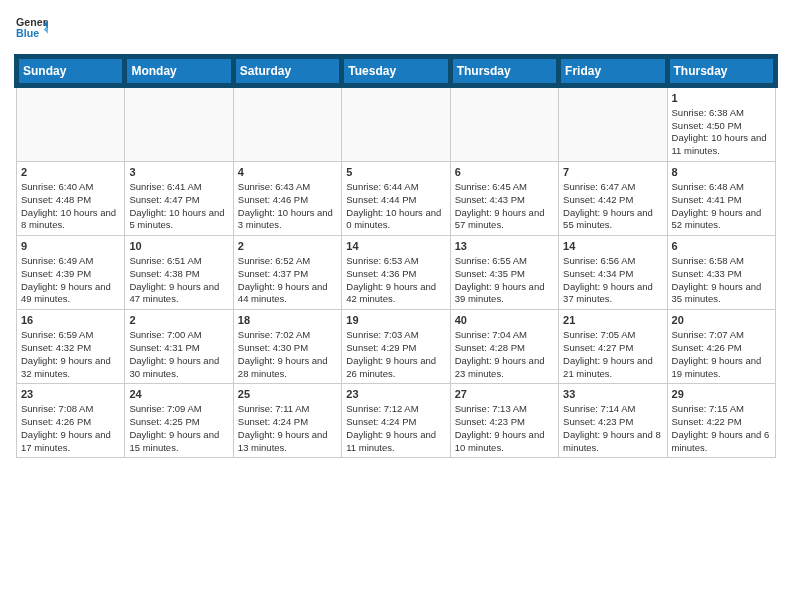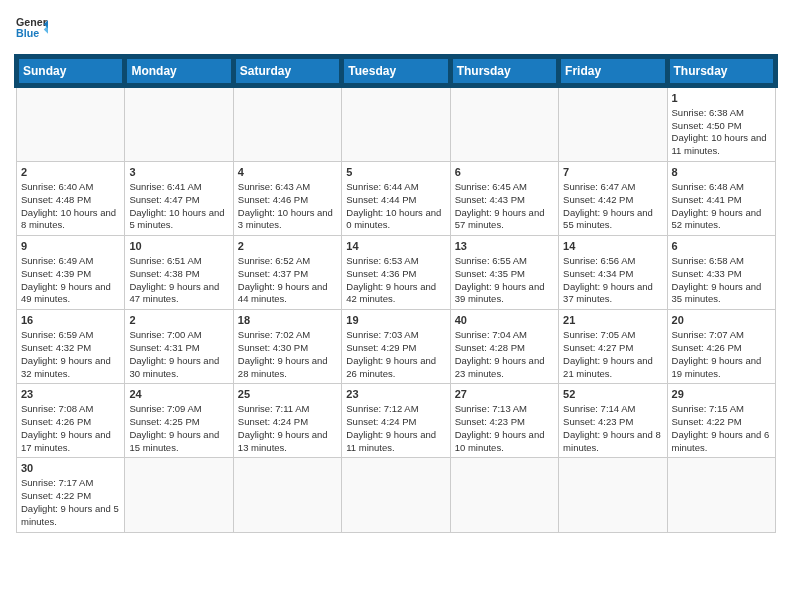--- a/index.html
+++ b/index.html
@@ -158,27 +158,18 @@
           <td><span class="day-num">40</span><span>Sunrise: 7:04 AM<br>Sunset: 4:28 PM<br>Daylight: 9 hours and 23 minutes.</span></td>
           <td><span class="day-num">21</span><span>Sunrise: 7:05 AM<br>Sunset: 4:27 PM<br>Daylight: 9 hours and 21 minutes.</span></td>
           <td><span class="day-num">20</span><span>Sunrise: 7:07 AM<br>Sunset: 4:26 PM<br>Daylight: 9 hours and 19 minutes.</span></td>
         </tr>
         <tr>
           <td><span class="day-num">23</span><span>Sunrise: 7:08 AM<br>Sunset: 4:26 PM<br>Daylight: 9 hours and 17 minutes.</span></td>
           <td><span class="day-num">24</span><span>Sunrise: 7:09 AM<br>Sunset: 4:25 PM<br>Daylight: 9 hours and 15 minutes.</span></td>
           <td><span class="day-num">25</span><span>Sunrise: 7:11 AM<br>Sunset: 4:24 PM<br>Daylight: 9 hours and 13 minutes.</span></td>
           <td><span class="day-num">23</span><span>Sunrise: 7:12 AM<br>Sunset: 4:24 PM<br>Daylight: 9 hours and 11 minutes.</span></td>
           <td><span class="day-num">27</span><span>Sunrise: 7:13 AM<br>Sunset: 4:23 PM<br>Daylight: 9 hours and 10 minutes.</span></td>
-          <td><span class="day-num">52</span><span>Sunrise: 7:14 AM<br>Sunset: 4:23 PM<br>Daylight: 9 hours and 8 minutes.</span></td>
+          <td><span class="day-num">33</span><span>Sunrise: 7:14 AM<br>Sunset: 4:23 PM<br>Daylight: 9 hours and 8 minutes.</span></td>
           <td><span class="day-num">29</span><span>Sunrise: 7:15 AM<br>Sunset: 4:22 PM<br>Daylight: 9 hours and 6 minutes.</span></td>
-        </tr>
-        <tr class="last-row">
-          <td><span class="day-num">30</span><span>Sunrise: 7:17 AM<br>Sunset: 4:22 PM<br>Daylight: 9 hours and 5 minutes.</span></td>
-          <td class="empty-cell"></td>
-          <td class="empty-cell"></td>
-          <td class="empty-cell"></td>
-          <td class="empty-cell"></td>
-          <td class="empty-cell"></td>
-          <td class="empty-cell"></td>
         </tr>
       </tbody>
   </table>
 </div>
 
 </body></html>

